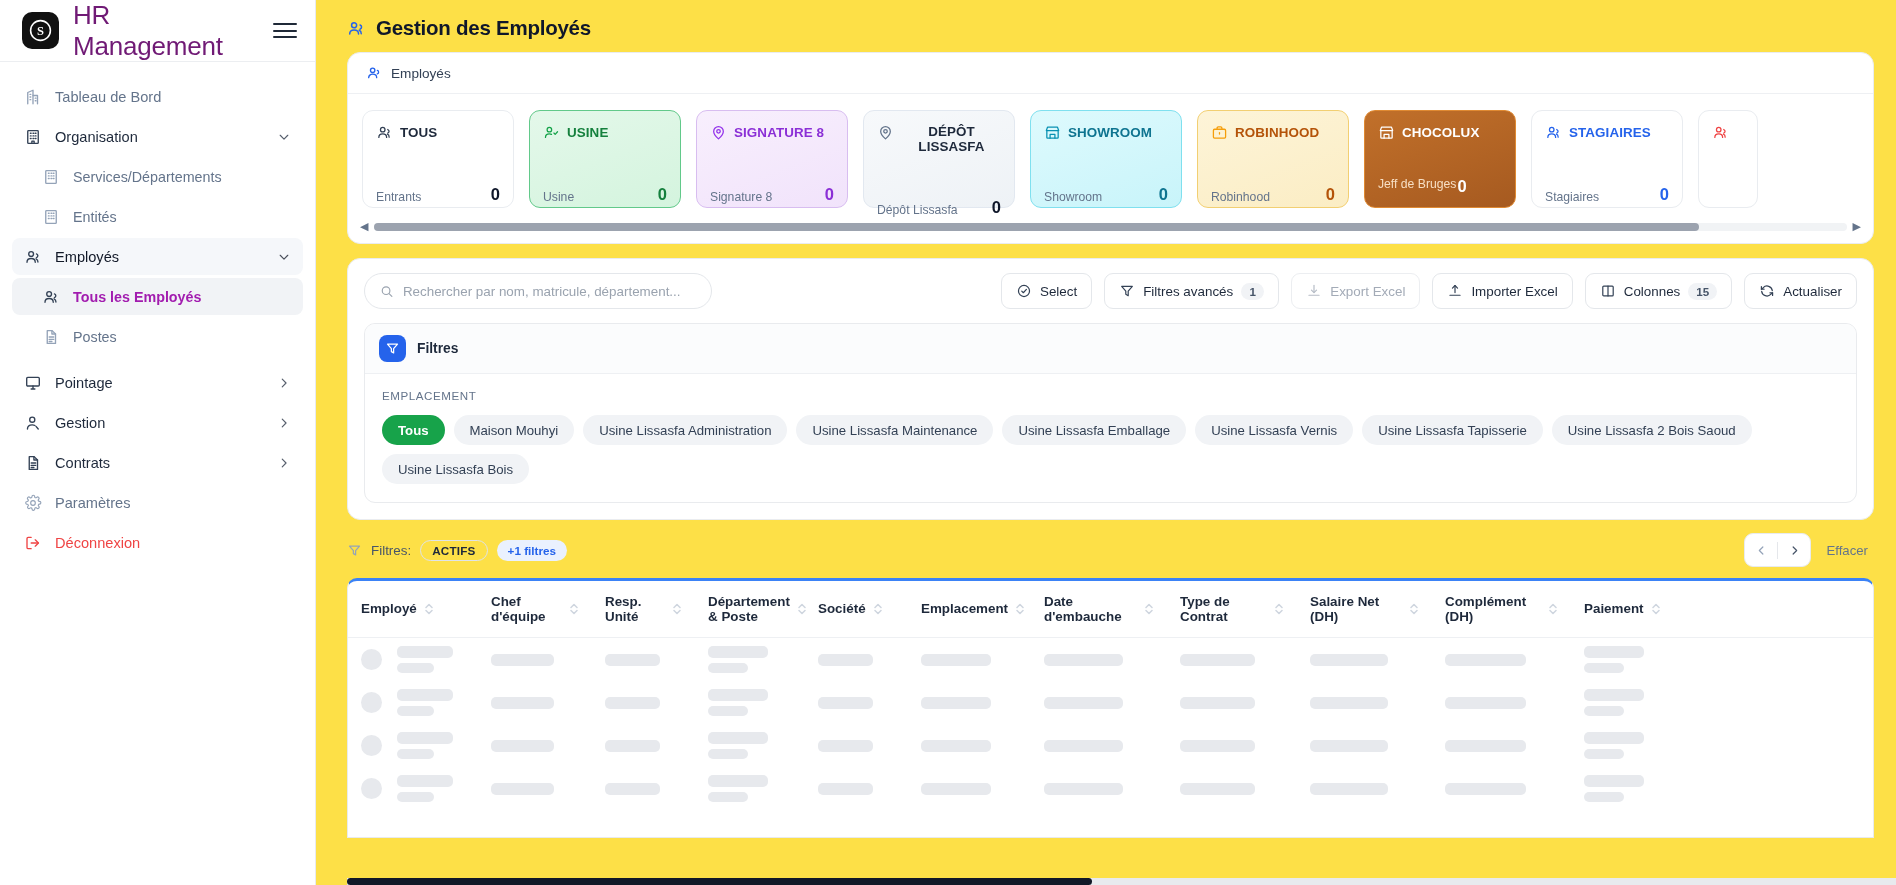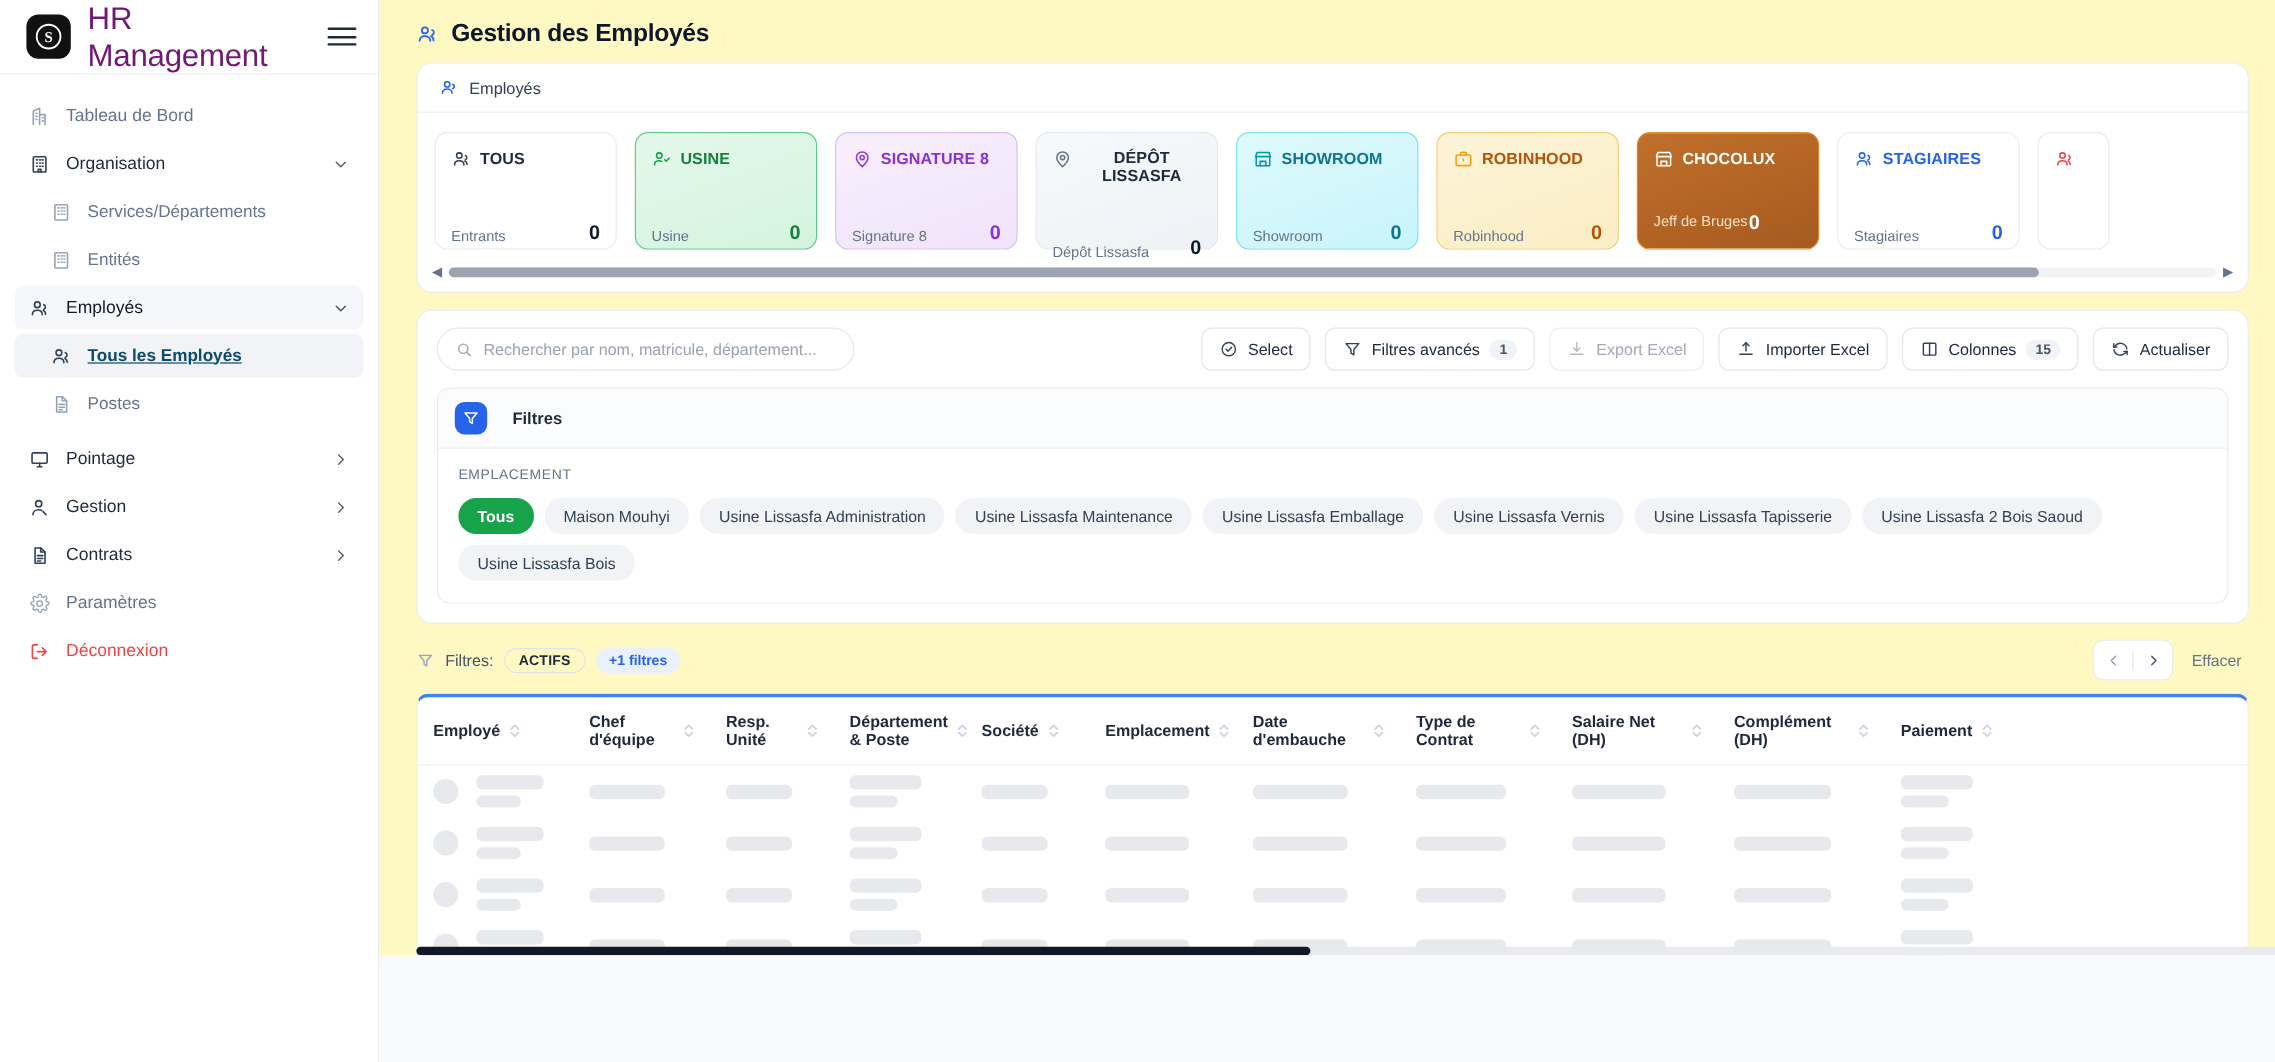--- a/index.html
+++ b/index.html
@@ -36,25 +36,25 @@
     height: 37px; padding: 0 12px; margin-bottom: 3px;
     border-radius: 8px; cursor: pointer;
     font-size: 14.6px; color: #64748b; position: relative;
   }
   .nav-item .ico { width: 18px; height: 18px; flex: 0 0 18px; display: flex; align-items: center; justify-content: center; }
   .nav-item .lbl { flex: 1; white-space: nowrap; }
   .nav-item .chev { width: 14px; height: 14px; flex: 0 0 14px; opacity: .75; }
   .nav-item.dark { color: #1e293b; }
   .nav-item.active-group { background: #f5f7fa; color: #111827; font-weight: 400; }
   .nav-item.sub { padding-left: 30px; font-size: 14.3px; }
-  .nav-item.sub.current { background: #f1f3f6; color: #0c4a6e; font-weight: 600; text-decoration: underline; }
+  .nav-item.sub.current { background: #f1f3f6; color: #a21caf; font-weight: 600; }
   .nav-item.danger { color: #ef4444; justify-content: center; }
 
   
-  .main { flex: 1; height: 796px; overflow: hidden; position: relative; background: #fef9c3; }
+  .main { flex: 1; height: 885px; overflow: hidden; position: relative; background: #fde047; }
   .page-head { display: flex; align-items: center; gap: 10px; padding: 16px 0 12px 31px; }
   .page-head .ttl { font-size: 20.5px; font-weight: 700; color: #0f172a; letter-spacing: -0.25px; }
 
   .panel {
     margin: 0 22px 0 31px; background: #fff;
     border: 1px solid #eaecef; border-radius: 13px;
   }
 
   
   .kpi-wrap { overflow: hidden; }
@@ -118,21 +118,21 @@
     font-family: "Liberation Sans", sans-serif;
   }
   .btn.muted { color: #a3abb7; border-color: #eceef1; }
   .badge-pill {
     background: #f1f3f6; color: #475569; font-size: 11.6px; font-weight: 600;
     border-radius: 10px; padding: 2px 8px; min-width: 23px; text-align: center;
   }
 
   
   .filters-card { margin: 0 16px 16px 16px; border: 1px solid #e9ebee; border-radius: 11px; background: #fff; overflow: hidden; }
-  .filters-head { display: flex; align-items: center; gap: 21px; padding: 11px 14px; border-bottom: 1px solid #eef0f3; background: #fbfcfd; }
+  .filters-head { display: flex; align-items: center; gap: 11px; padding: 11px 14px; border-bottom: 1px solid #eef0f3; background: #fbfcfd; }
   .filt-ico-box { width: 27px; height: 27px; border-radius: 8px; background: #2563eb; display: flex; align-items: center; justify-content: center; }
   .filters-head .t { font-size: 13.8px; font-weight: 600; color: #1e293b; }
   .filters-body { padding: 15px 17px 18px 17px; }
   .sec-label { font-size: 11.6px; letter-spacing: .55px; color: #64748b; font-weight: 400; margin-bottom: 13px; }
   .chips { display: flex; flex-wrap: wrap; gap: 9px; }
   .chip {
     height: 30px; border-radius: 16px; background: #f1f3f6; color: #334155;
     display: flex; align-items: center; padding: 0 16px; font-size: 13.2px; cursor: pointer;
   }
   .chip.on { background: #17a34a; color: #fff; font-weight: 600; }

